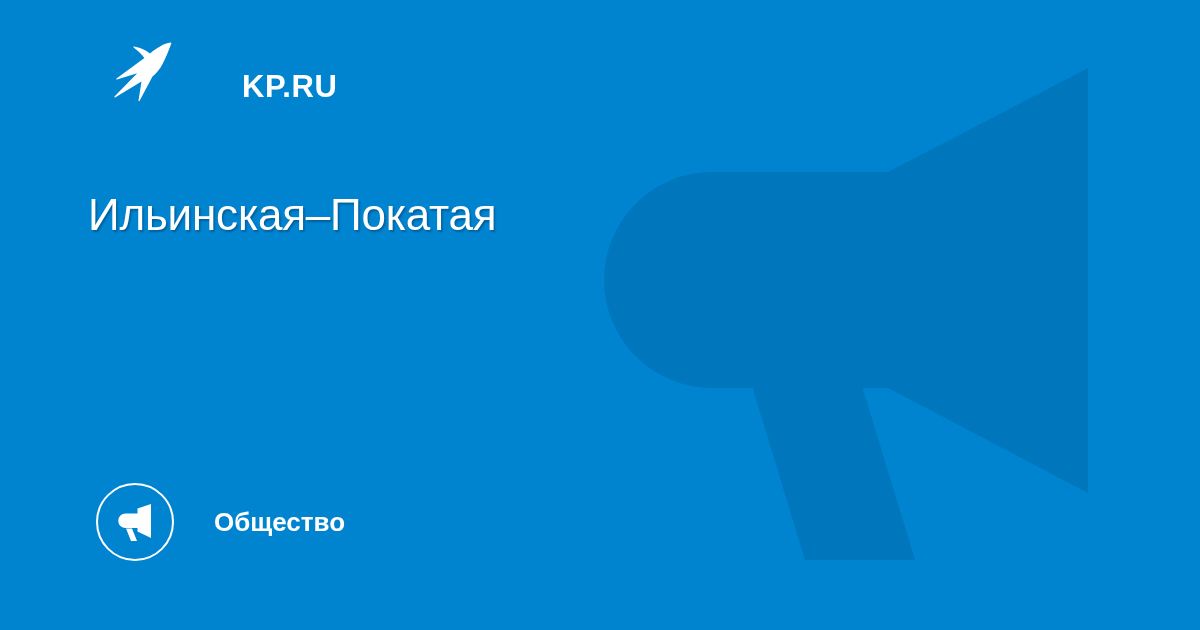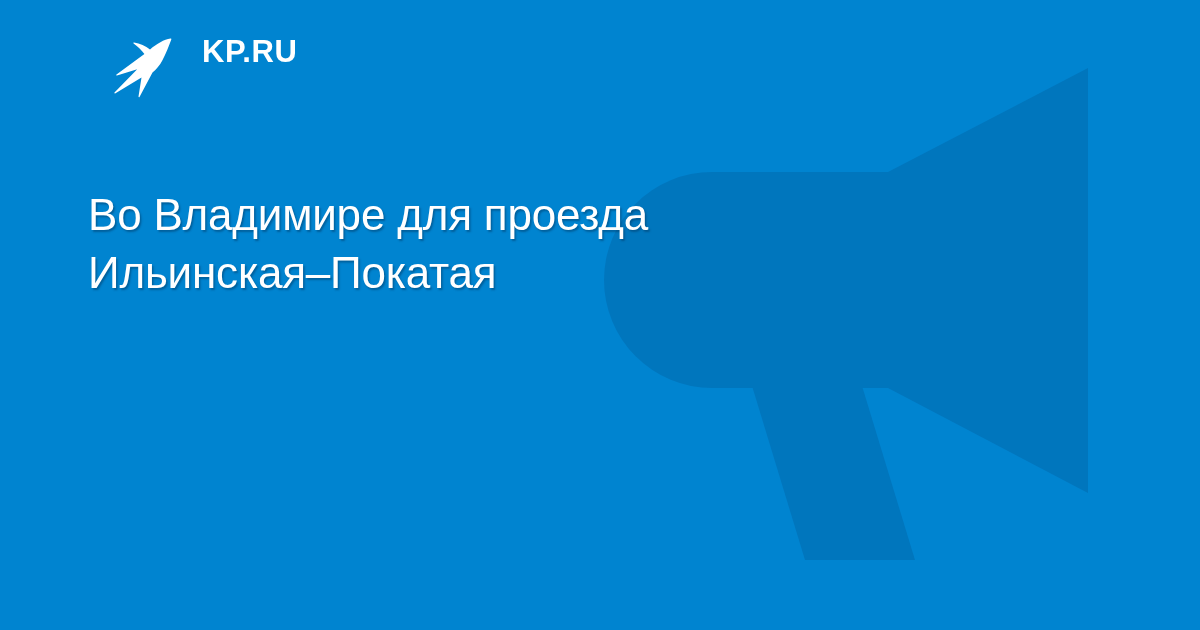--- a/index.html
+++ b/index.html
@@ -30,22 +30,23 @@
     height: 630px;
     pointer-events: none;
   }
 
   
   #brand {
     position: absolute;
     left: 102px;
     top: 36px;
     display: flex;
-    align-items: flex-start;
+    align-items: flex-end;
     height: 66px;
+    gap: 40px;
   }
   #brand-bird {
     width: 74px;
     height: 62px;
     display: block;
   }
   #brand-word {
     margin-left: 26px;
     color: #ffffff;
     font-size: 31px;
@@ -136,18 +137,33 @@
                  L35.2,33.2 L12.5,56.6 C12.1,57 12.6,57.7 13.1,57.4
                  L39.5,41.5 L36.5,60.5 C36.4,61.1 37.2,61.4 37.5,60.9
                  L50.5,36.5 C54.5,33.2 57.8,29.2 60.3,24.5
                  C64.2,17.2 66.8,9.6 69.3,3.4 C69.5,2.8 69.1,2.4 68.5,2.5 Z"></path>
       </g>
     </svg>
     <div id="brand-word">KP.RU</div>
   </div>
 
   <div id="headline">
-    <span class="hl-line">Во Владимире для проезда</span>
     <span class="hl-line">Ильинская–Покатая</span>
   </div>
 
+  <div id="category">
+    <div id="category-circle">
+      <svg viewBox="0 0 44 44" aria-hidden="true">
+        <g fill="#ffffff">
+
+          <path d="M24.5,8.5 L38,4 L38,38 L24.5,31.5 Z"></path>
+
+          <path d="M12.5,13.5 L25.5,13.5 L25.5,28 L12.5,28
+                   A7.25,7.25 0 0,1 12.5,13.5 Z"></path>
+
+          <path d="M13,28.5 L19,28.5 L24,41 L18,41 Z"></path>
+        </g>
+      </svg>
+    </div>
+    <div id="category-label">Общество</div>
+  </div>
 
 </div>
 
 </body></html>

